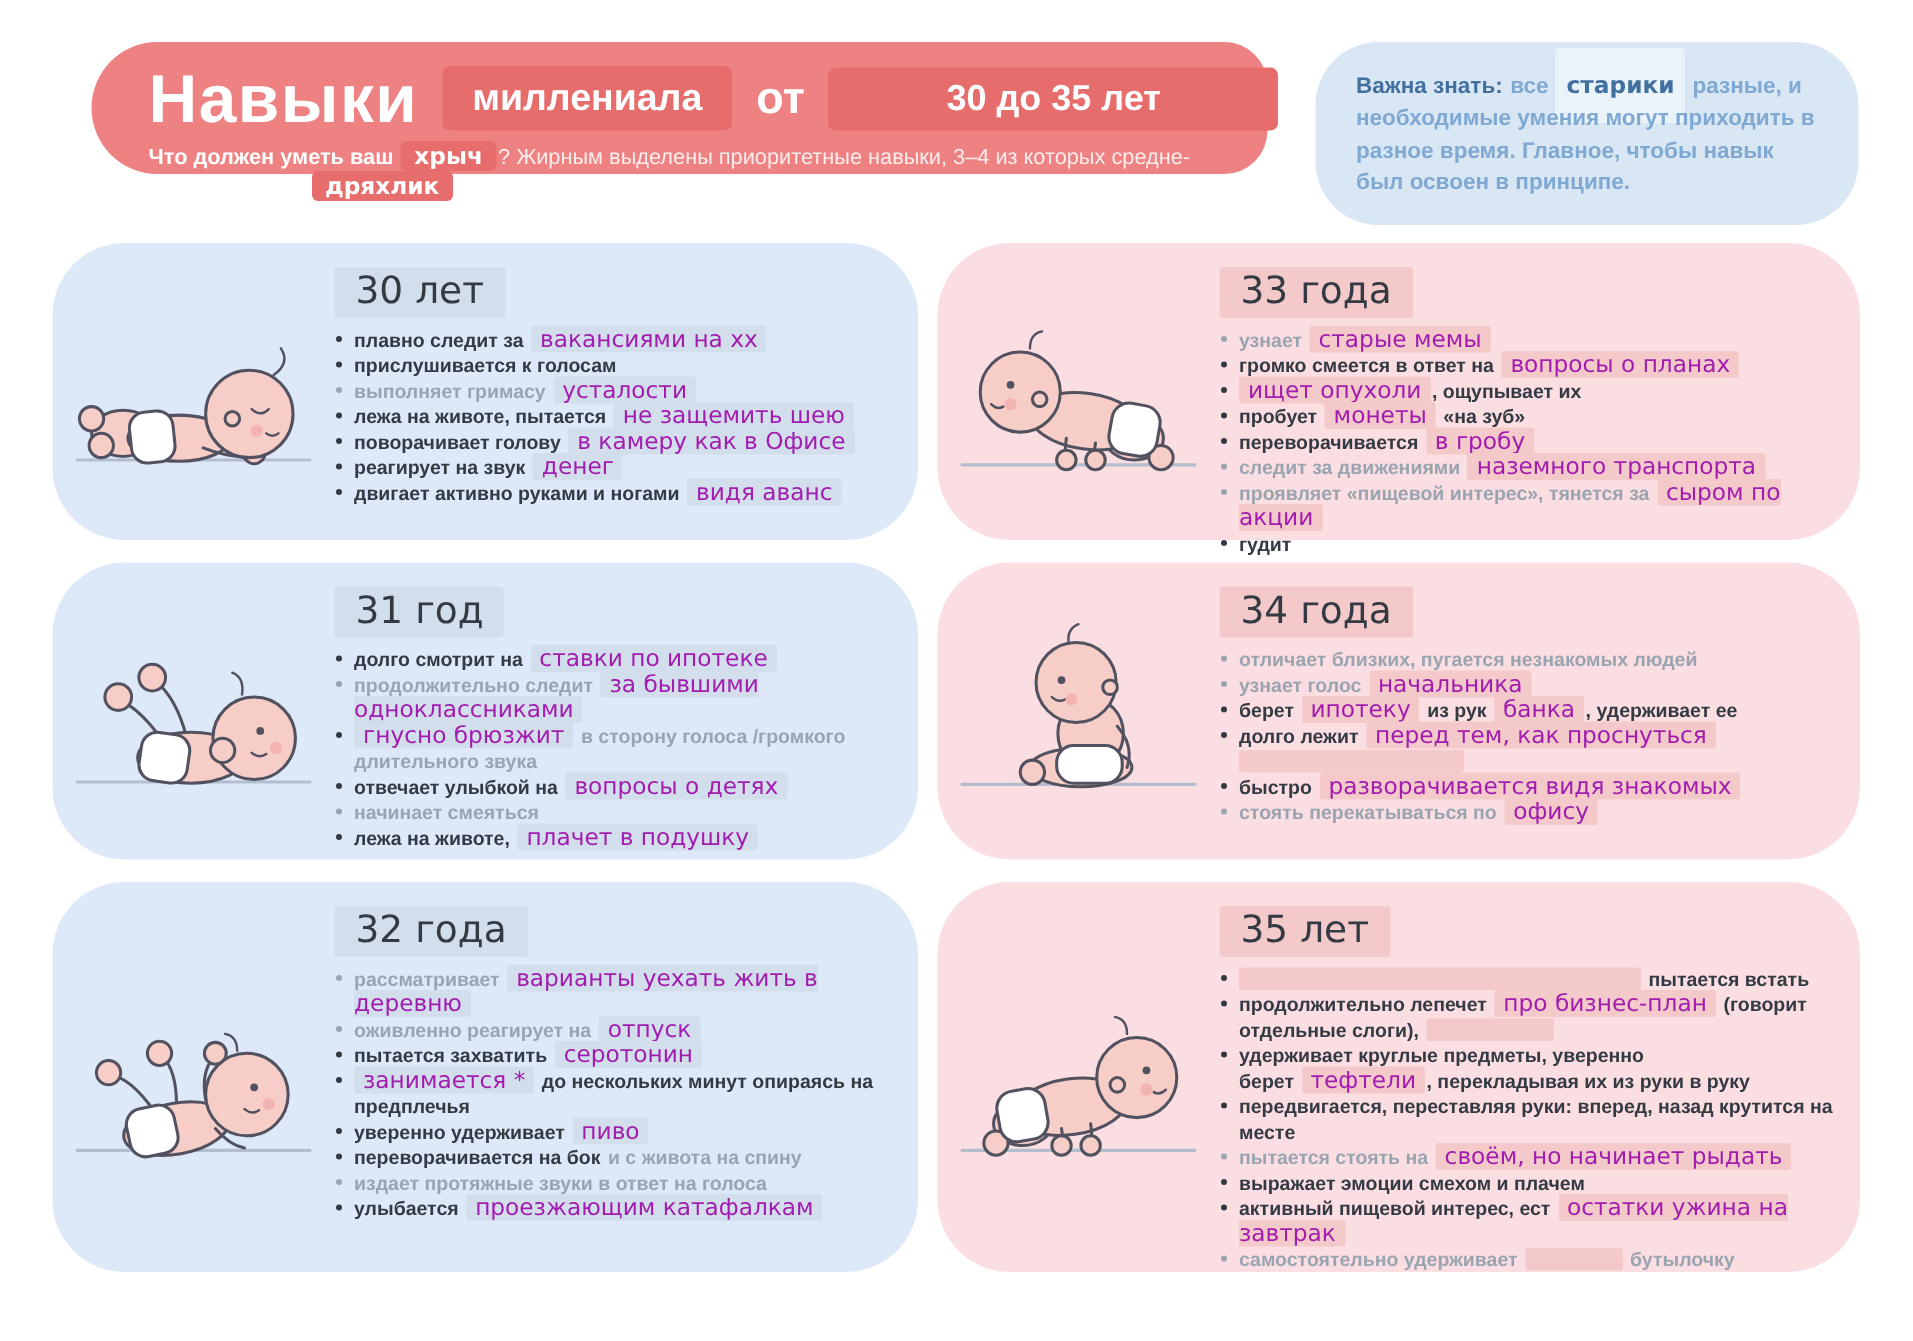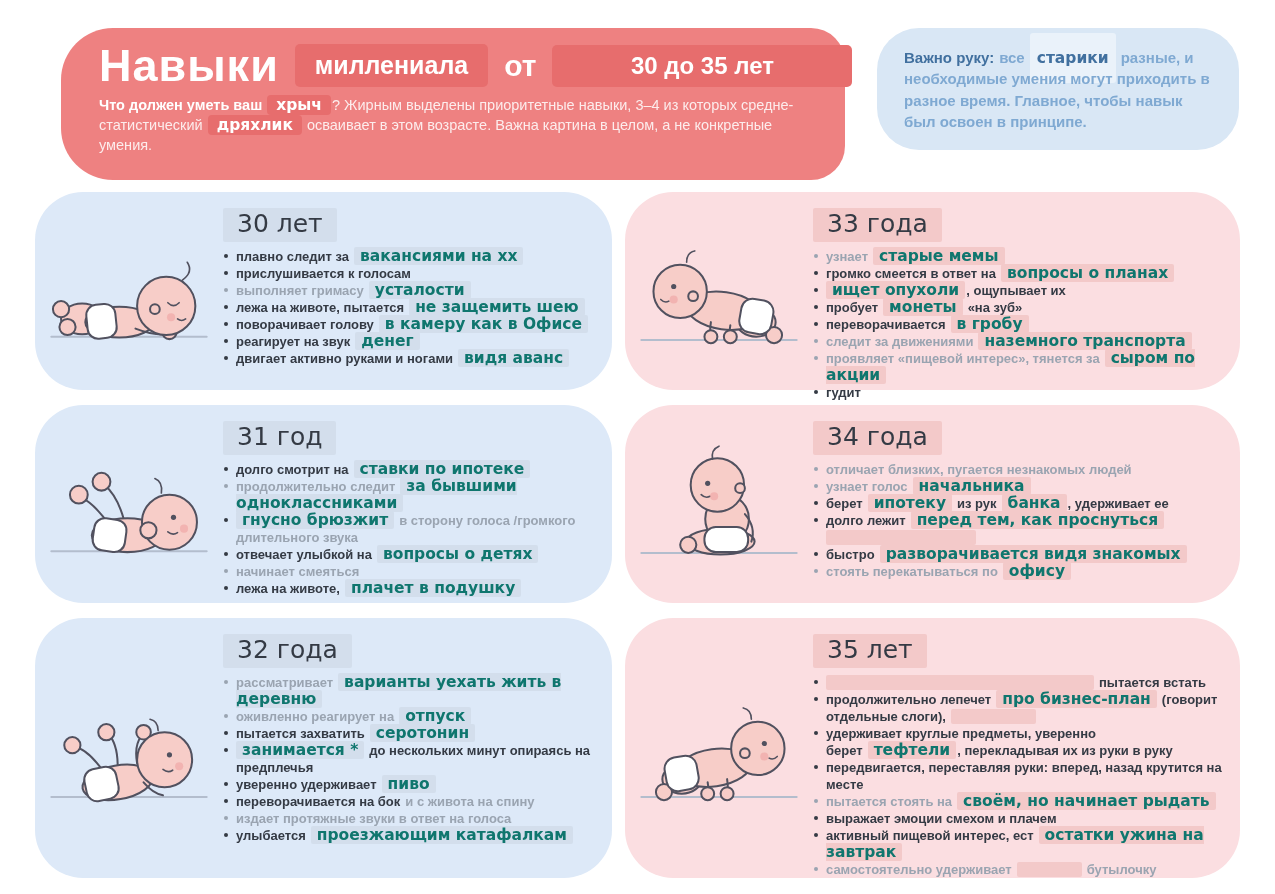--- a/index.html
+++ b/index.html
@@ -15,21 +15,21 @@
   body{
     background:#ffffff;
     font-family:"Liberation Sans", sans-serif;
     overflow:hidden;
   }
   .page{width:1275px; height:894px; padding:28px 35px 0 35px; position:relative;}
 
   
   .top{display:flex; gap:32px; margin:0 0 12px 26px;}
   .header-card{
-    width:784px; height:152px; background:var(--header-red);
+    width:784px; height:88px; background:var(--header-red);
     border-radius:52px 34px 34px 52px; padding:15px 34px 12px 38px;
     color:#fff;
   }
   .title-row{display:flex; align-items:center; gap:16px; margin-bottom:7px;}
   .title{font-size:45px; font-weight:800; letter-spacing:1px; line-height:1;}
   .title-box{
     background:var(--box-red); color:#fff; font-weight:800; font-size:25px;
     padding:9px 20px; border-radius:5px; line-height:1;
   }
   .title-mid{font-size:30px; font-weight:800; line-height:1;}
@@ -79,22 +79,22 @@
   }
   .dot{
     position:absolute; left:1px; top:6.5px; width:4px; height:4px;
     border-radius:50%; background:var(--text-dark);
   }
   .dot.dim{background:var(--text-gray);}
   .seg{margin-right:5px;}
   .seg-b{color:var(--text-dark); font-weight:800;}
   .seg-g{color:var(--text-gray); font-weight:600;}
   .seg-h{
-    font-family:"DejaVu Sans", sans-serif; font-weight:700;
-    font-size:15.5px; line-height:17px; color:#0f766e;
+    font-family:"DejaVu Sans", sans-serif; font-weight:400;
+    font-size:15.5px; line-height:17px; color:#a21caf;
     background:var(--hl); padding:0 6px; border-radius:2px;
   }
   .seg-e{
     display:inline-block; height:15px; background:var(--hl);
     border-radius:2px; vertical-align:-3px;
   }
   .tight{margin-left:-4px;}
 
   
   .skin{fill:var(--skin); stroke:var(--outline); stroke-width:2.5;}
@@ -199,21 +199,21 @@
     <header class="header-card">
       <div class="title-row">
         <span class="title">Навыки</span>
         <span class="title-box">миллениала</span>
         <span class="title-mid">от</span>
         <span class="title-box range">30 до 35 лет</span>
       </div>
       <p class="subtitle"><span class="seg seg-b">Что должен уметь ваш</span><span class="seg seg-h">хрыч</span><span class="seg seg-n tight">? Жирным выделены приоритетные навыки, 3–4 из которых средне-статистический</span><span class="seg seg-h">дряхлик</span><span class="seg seg-n">осваивает в этом возрасте. Важна картина в целом, а не конкретные умения.</span></p>
     </header>
 
-    <aside class="info-card"><span class="seg seg-b">Важно руку:</span><span class="seg seg-n">все</span><span class="seg seg-h">старики</span><span class="seg seg-n">разные, и необходимые умения могут приходить в разное время. Главное, чтобы навык был освоен в принципе.</span></aside>
+    <aside class="info-card"><span class="seg seg-b">Важна знать:</span><span class="seg seg-n">все</span><span class="seg seg-h">старики</span><span class="seg seg-n">разные, и необходимые умения могут приходить в разное время. Главное, чтобы навык был освоен в принципе.</span></aside>
   </div>
 
   <main class="grid">
 
     <section class="card blue">
       <figure class="fig" aria-label="baby-lying-on-tummy">
         <svg viewBox="0 0 220 160">
             <use href="#baby-tummy"></use>
           </svg>
       </figure>

